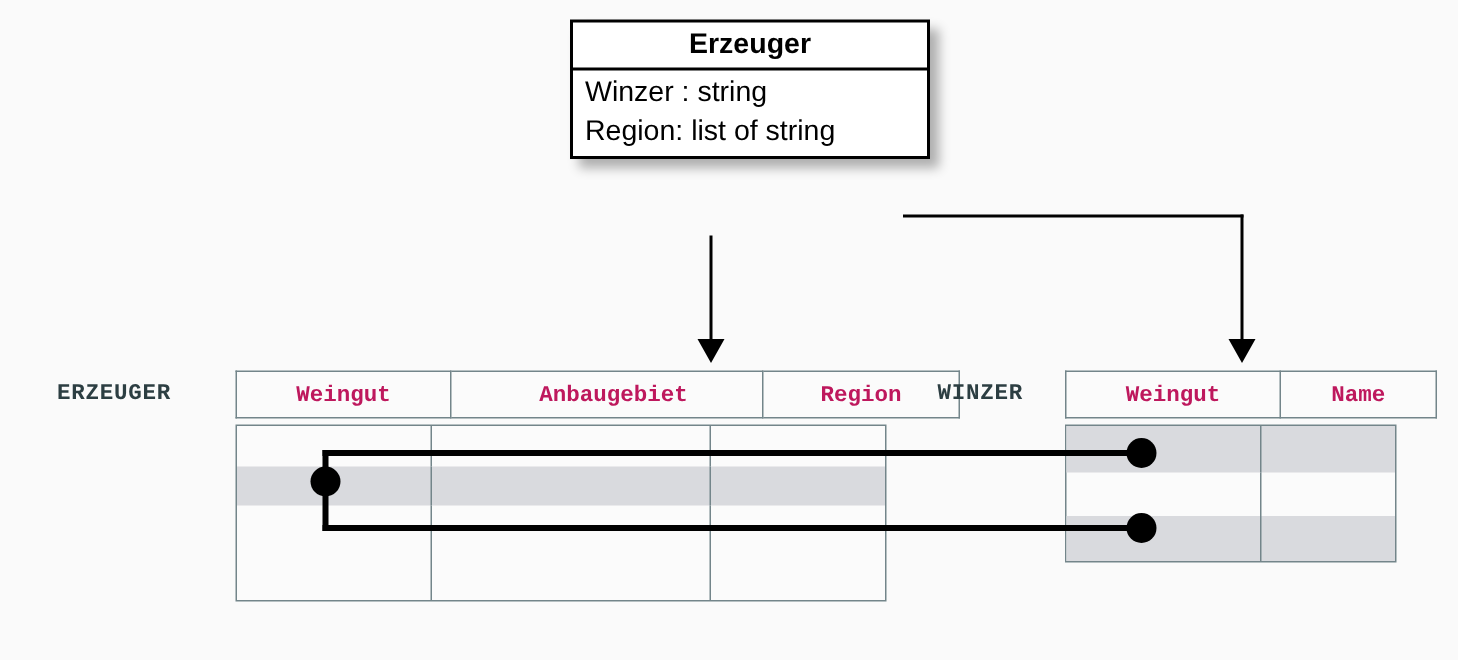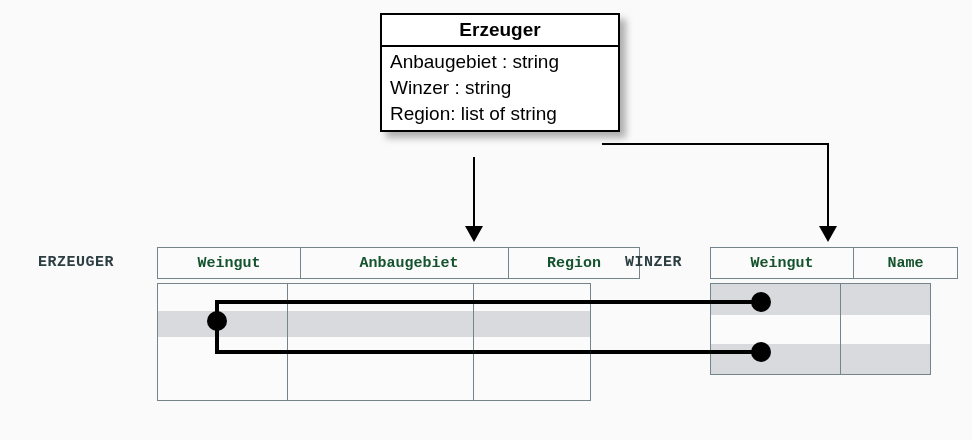--- a/index.html
+++ b/index.html
@@ -66,21 +66,21 @@
     position: absolute;
     border-collapse: collapse;
     table-layout: fixed;
     background: #fbfbfb;
   }
   .tbl .hdr-row th {
     border: 1px solid #73858a;
     font-family: "Liberation Mono", "DejaVu Sans Mono", monospace;
     font-weight: bold;
     font-size: 15px;
-    color: #14532d;
+    color: #be185d;
     background: #fbfbfb;
     height: 30px;
     padding: 0 6px;
     text-align: center;
     white-space: nowrap;
   }
   .tbl-body {
     position: absolute;
     border: 1px solid #73858a;
     box-sizing: border-box;
@@ -126,21 +126,20 @@
   }
 </style>
 </head>
 <body>
 
 <div id="stage">
 
   <div class="uml-box">
     <div class="uml-title">Erzeuger</div>
     <div class="uml-attrs">
-      <div class="uml-attr">Anbaugebiet : string</div>
       <div class="uml-attr">Winzer : string</div>
       <div class="uml-attr">Region: list of string</div>
     </div>
   </div>
 
   <div class="ln ln-v" style="left:473px; top:157px; height:72px;"></div>
   <div class="arrowhead" style="left:465px; top:226px;"></div>
 
   <div class="ln ln-h" style="left:602px; top:143px; width:227px;"></div>
   <div class="ln ln-v" style="left:827px; top:143px; height:86px;"></div>

